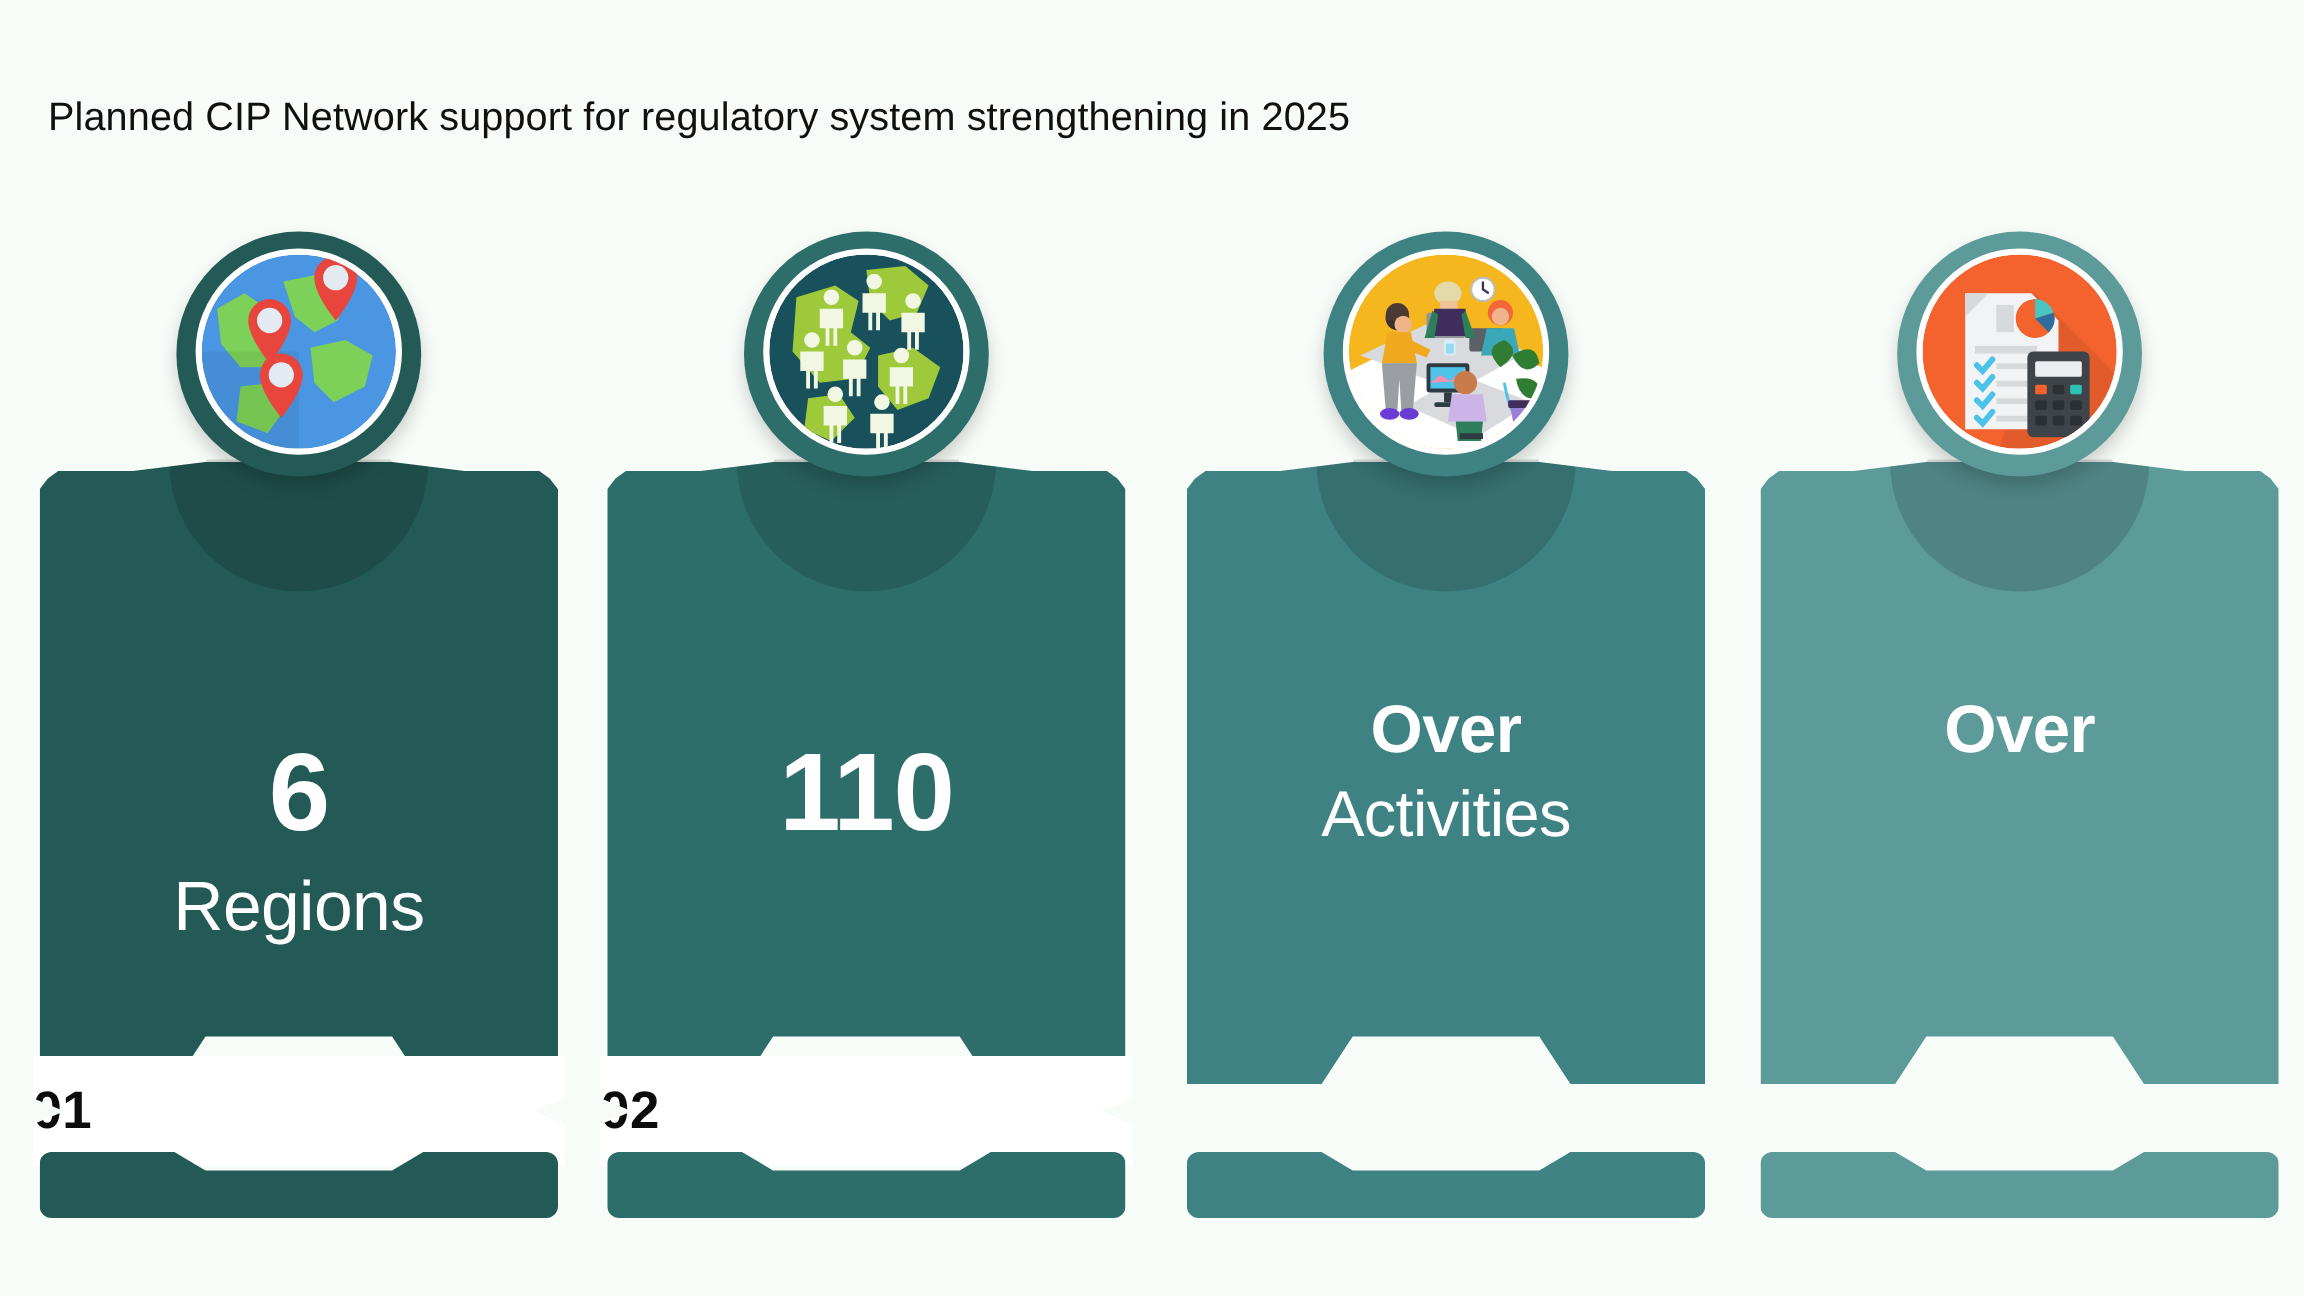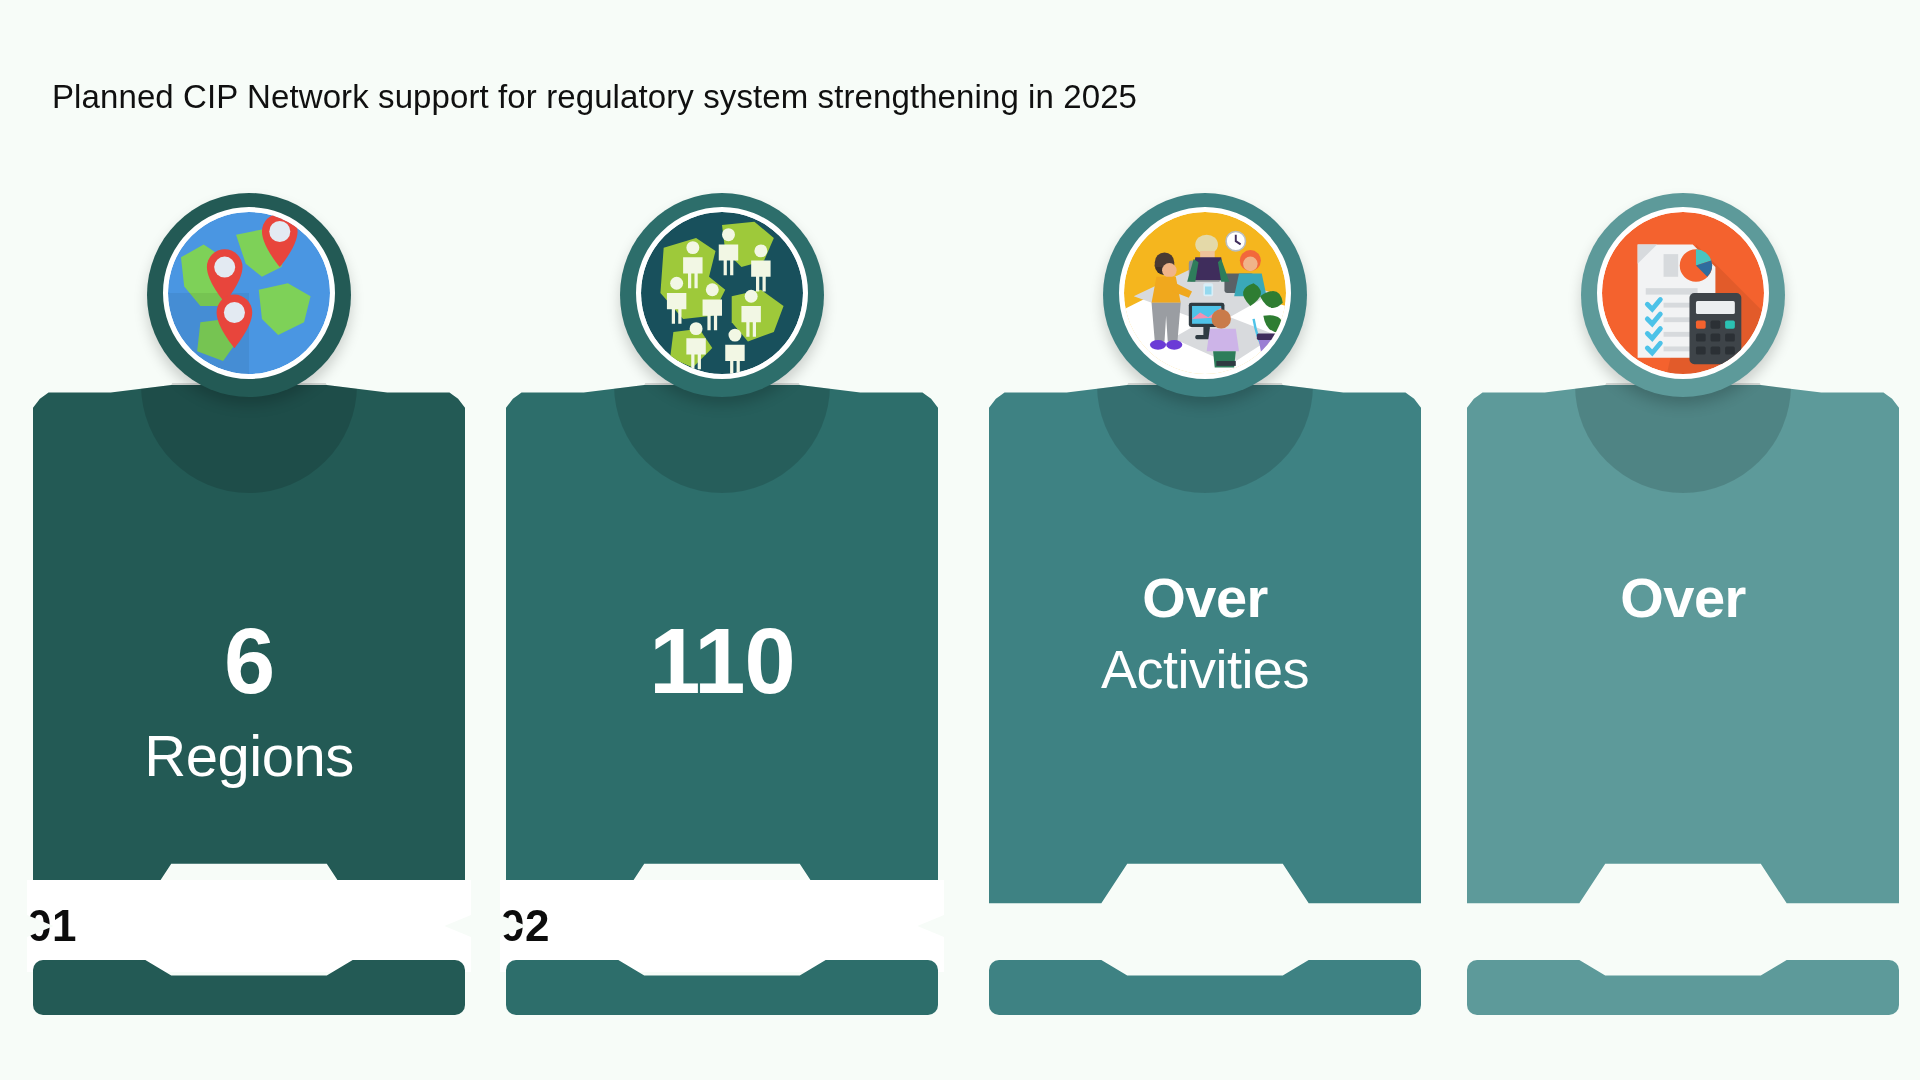--- a/index.html
+++ b/index.html
@@ -12,21 +12,21 @@
 
   body {
     background: #f7fcf8;
     font-family: "Liberation Sans", sans-serif;
     position: relative;
   }
 
   
   .page-title {
     position: absolute;
-    left: 52px;
+    left: 40px;
     top: 78px;
     font-size: 33px;
     font-weight: 400;
     color: #101010;
     letter-spacing: 0.1px;
     white-space: nowrap;
   }
 
   
   .cards {
@@ -126,21 +126,21 @@
     border-radius: 10px;
     clip-path: polygon(0% 0%, 26% 0%, 32% 28%, 68% 28%, 74% 0%, 100% 0%,
                        100% 100%, 0% 100%);
   }
 
   
   .card-text {
     position: absolute;
     left: 0;
     width: 432px;
-    top: 345px;
+    top: 355px;
     text-align: center;
     color: #ffffff;
     line-height: 1.0;
     z-index: 3;
     pointer-events: none;
   }
 
   .stat-over {
     display: block;
     font-size: 56px;

